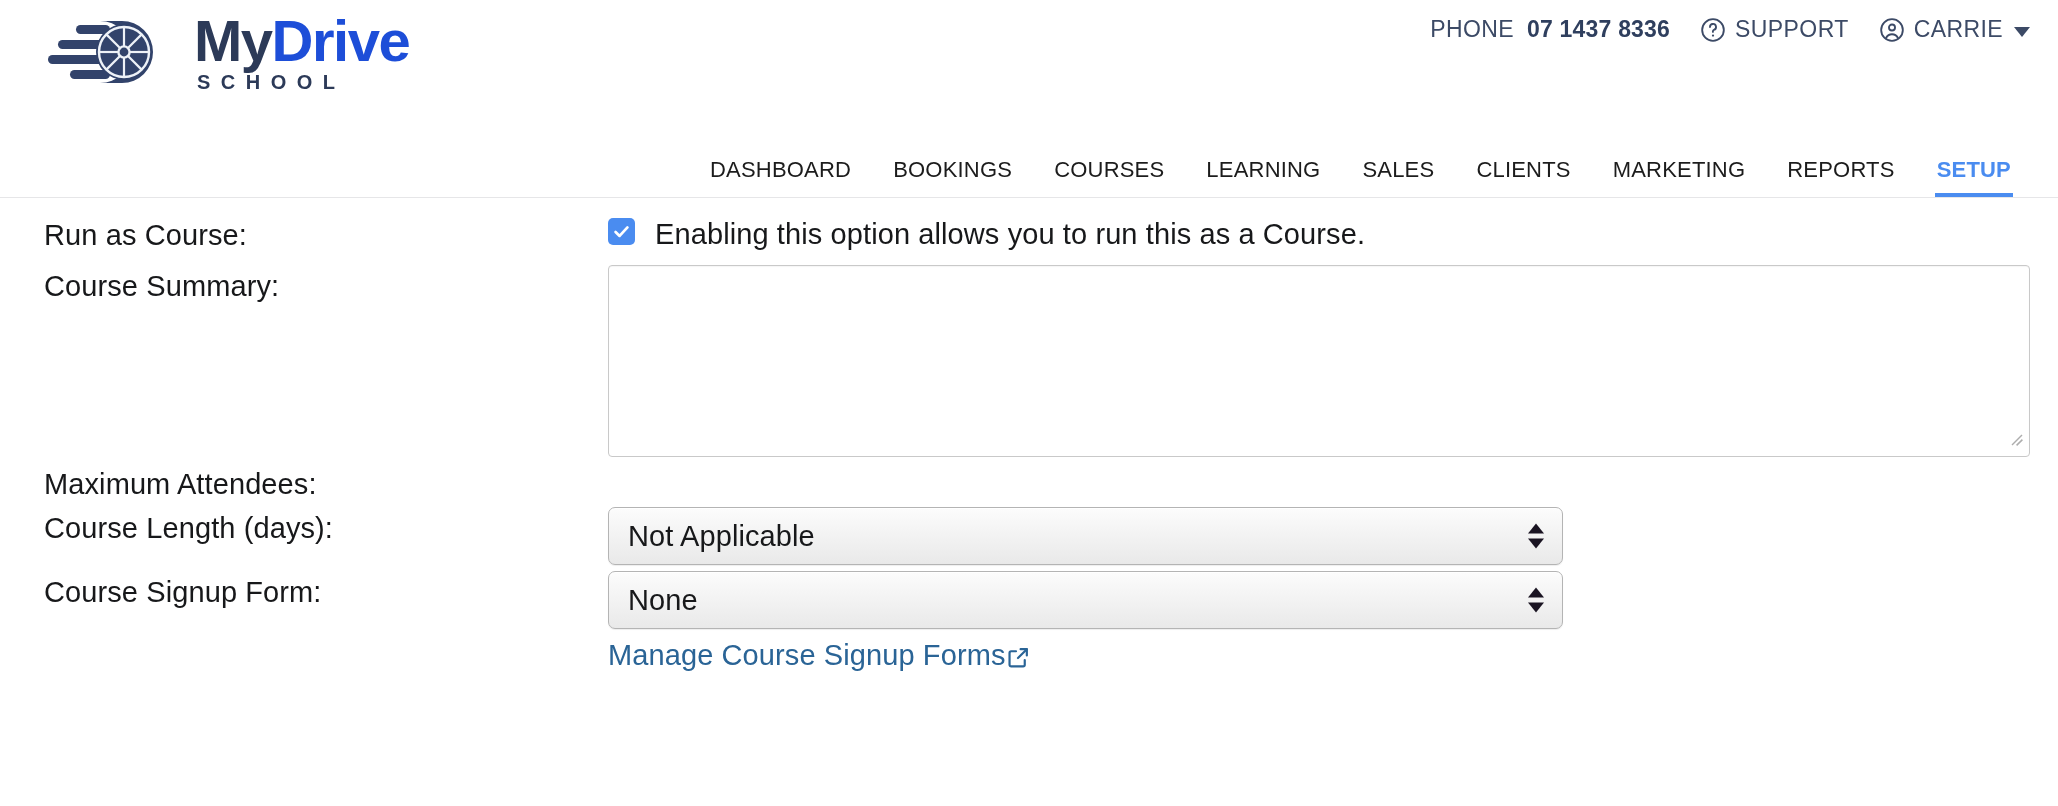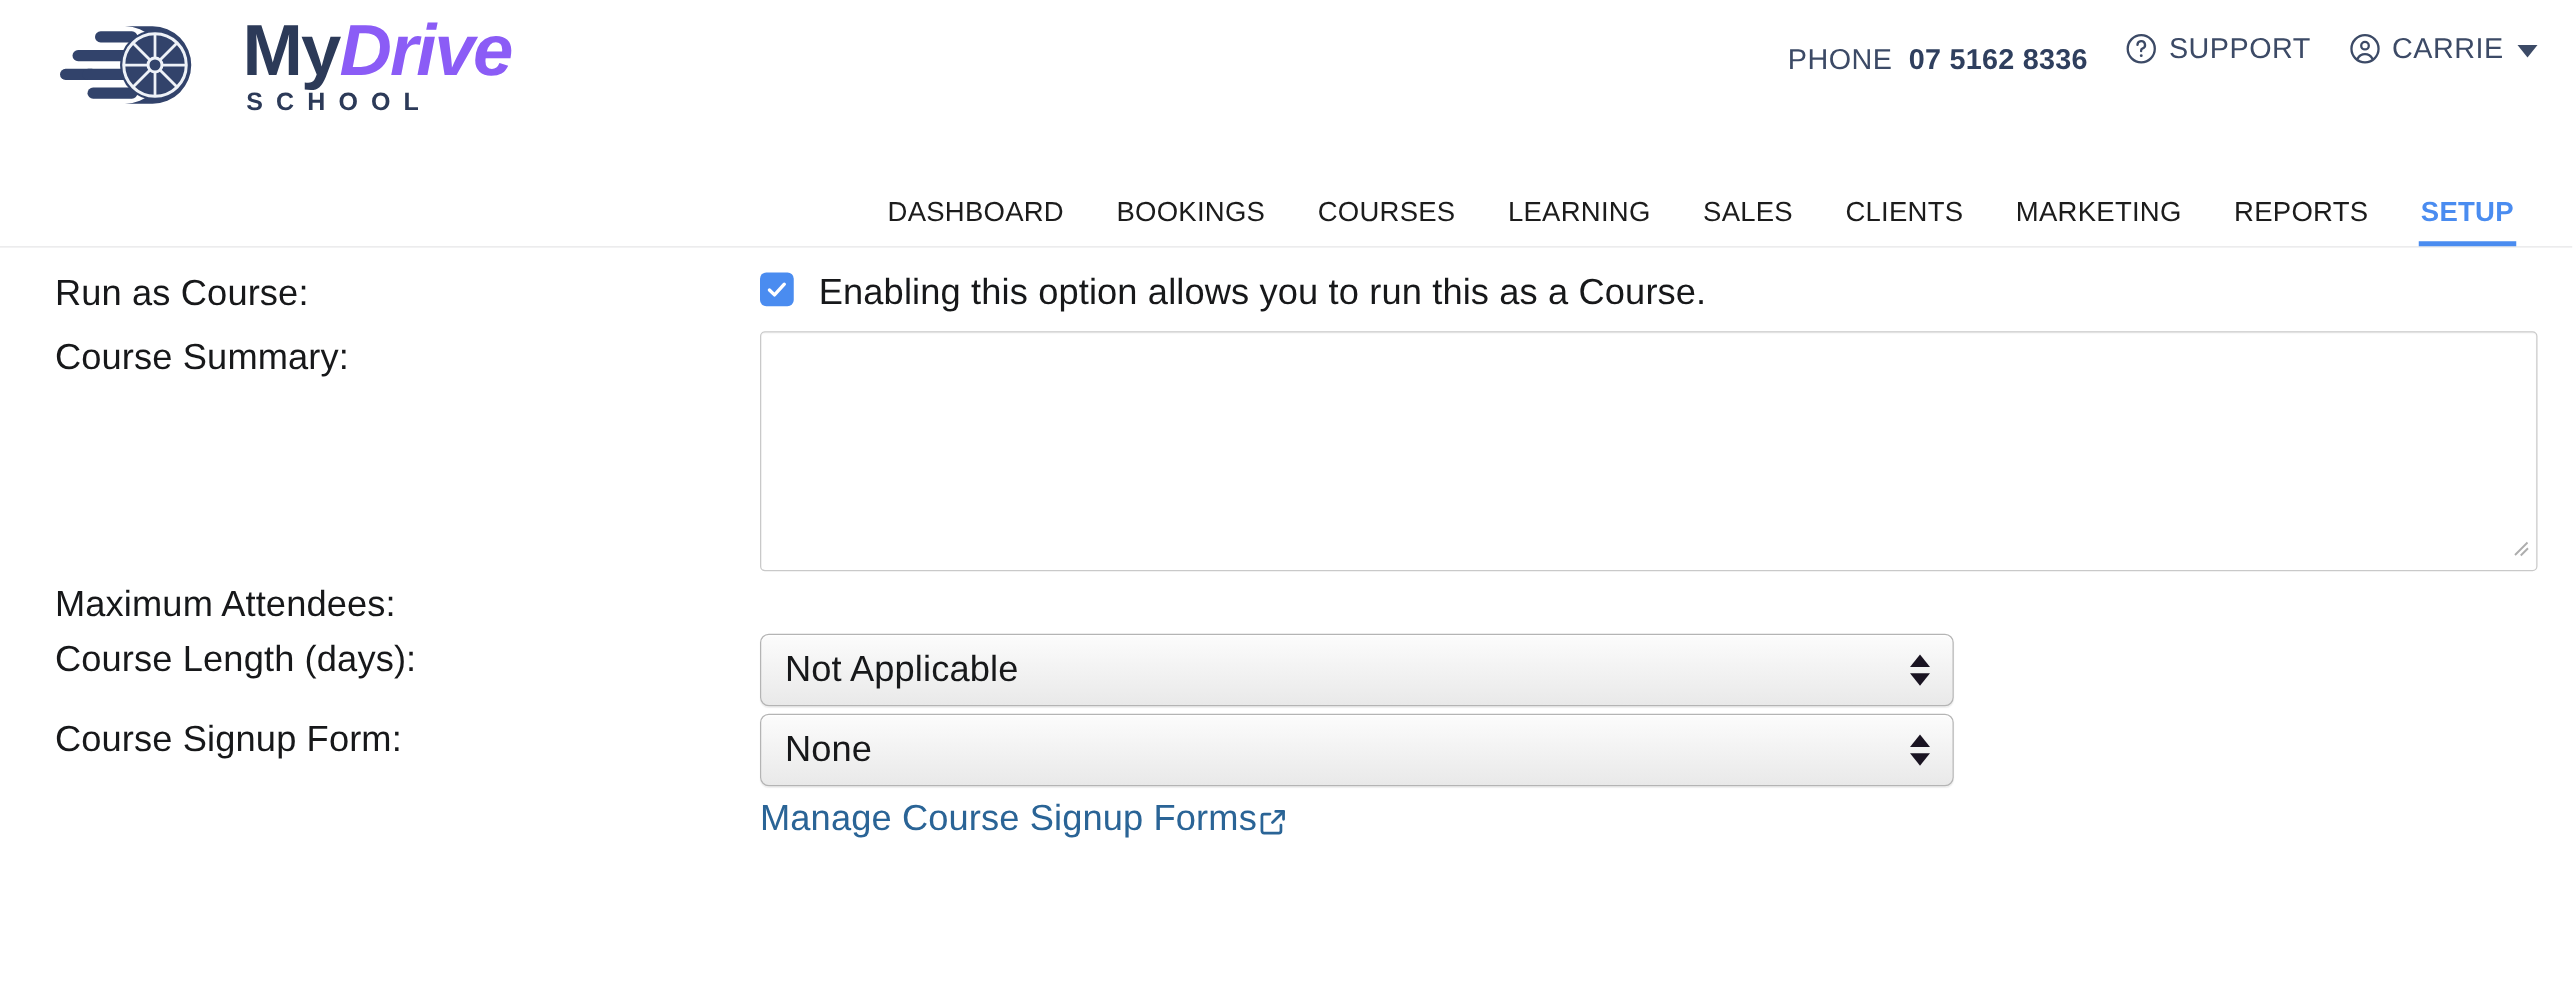--- a/index.html
+++ b/index.html
@@ -23,21 +23,21 @@
     position: absolute;
     top: 16px; right: 28px;
     display: flex;
     align-items: center;
     gap: 30px;
     color: #3c4a66;
     font-size: 23px;
     letter-spacing: 0.4px;
   }
   .phone-block { display: flex; align-items: baseline; gap: 13px; }
-  .phone-label { color: #3c4a66; font-weight: 400; margin-top: 18px; }
+  .phone-label { color: #3c4a66; font-weight: 400; }
   .phone-number { color: #2f3f5e; font-weight: 700; letter-spacing: 0.2px; }
 
   .util-link {
     display: flex; align-items: center; gap: 9px;
     color: #3c4a66; cursor: pointer;
   }
   .util-link svg { display: block; }
   .caret-down {
     width: 0; height: 0;
     border-left: 8px solid transparent;
@@ -52,21 +52,21 @@
     position: absolute;
     left: 48px; top: 12px;
     display: flex; align-items: center; gap: 14px;
   }
   .logo-mark { width: 132px; height: 78px; display: block; }
   .logo-text { display: flex; flex-direction: column; line-height: 1; }
   .logo-title {
     font-size: 58px; font-weight: 700; letter-spacing: -1.5px;
   }
   .logo-my { color: #2c3a58; }
-  .logo-drive { color: #8b5cf6; font-style: italic; }
+  .logo-drive { color: #1d4ed8; }
   .logo-sub {
     font-size: 20px; color: #2c3a58; font-weight: 600;
     letter-spacing: 10.5px; margin-top: 2px; margin-left: 3px;
   }
 
   
   .mainnav {
     position: absolute;
     left: 0; right: 26px; bottom: 0;
     display: flex; justify-content: flex-end;
@@ -191,21 +191,21 @@
 </style>
 </head>
 <body>
 
 <div class="header">
 
   <div class="utility-bar">
 
     <div class="phone-block">
       <span class="phone-label">PHONE</span>
-      <span class="phone-number">07 5162 8336</span>
+      <span class="phone-number">07 1437 8336</span>
     </div>
 
     <div class="util-link">
       <span>
         <svg width="26" height="26" viewBox="0 0 24 24" fill="none" stroke="#3c4a66" stroke-width="1.7">
           <circle cx="12" cy="12" r="10"></circle>
           <path d="M9.2 9.2a2.8 2.8 0 1 1 3.6 2.7c-.7.25-.9.75-.9 1.4v.5" stroke-linecap="round"></path>
           <circle cx="12" cy="17.1" r="1.05" fill="#3c4a66" stroke="none"></circle>
         </svg>
       </span>

